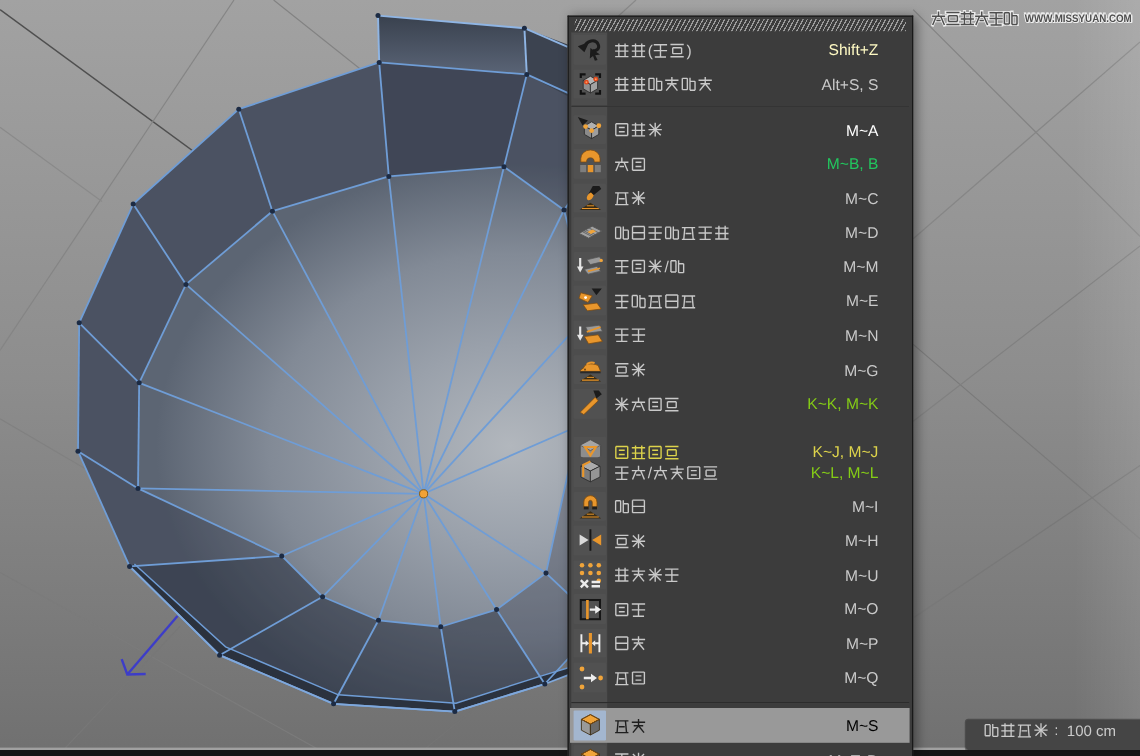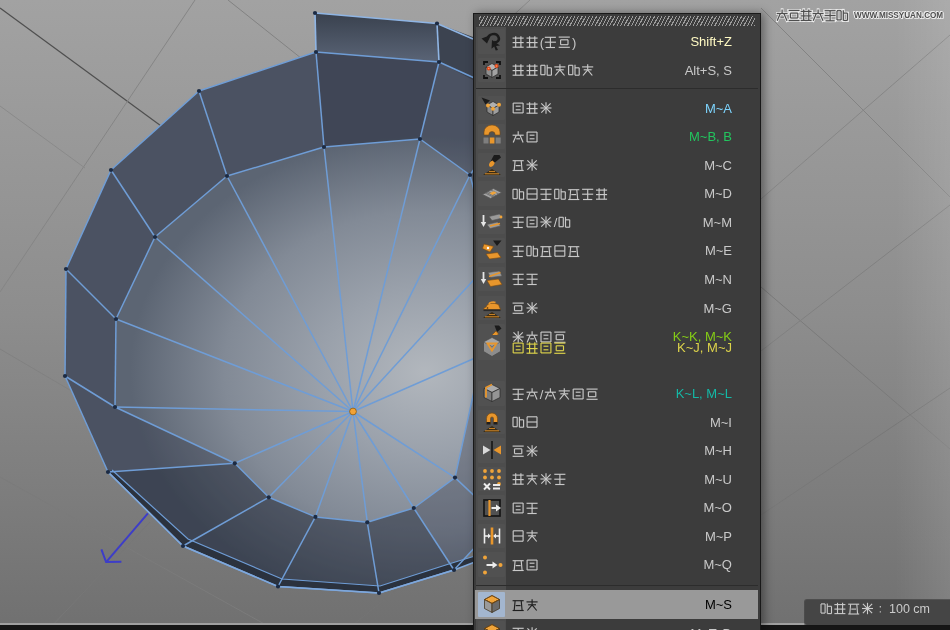--- a/index.html
+++ b/index.html
@@ -382,21 +382,21 @@
             <line x1="14.5" y1="9.6" x2="25.6" y2="9.6"></line>
             <line x1="14.5" y1="14.2" x2="25.6" y2="14.2"></line>
             <line x1="17.6" y1="3.2" x2="17.6" y2="14.2"></line>
             <line x1="22.8" y1="3.2" x2="22.8" y2="14.2"></line>
             <line x1="29.3" y1="4.3" x2="38.6" y2="13.7"></line>
             <line x1="38.6" y1="4.3" x2="29.3" y2="13.7"></line>
             <line x1="34.0" y1="3.2" x2="34.0" y2="14.8"></line>
             <line x1="28.4" y1="9.0" x2="39.5" y2="9.0"></line>
           </g>
         </svg>
-        <span class="key" style="color:#7dd3fc">M~A</span>
+        <span class="key" style="color:#ffffff">M~A</span>
       </div>
       <div class="mrow" style="top:108.2px;">
         <div class="tile" style="background:#515151">
           <svg width="24" height="24" viewBox="0 0 24 24">
             <path d="M4 11 V8 A8 7 0 0 1 20 8 V11 H15.2 A3.2 3.5 0 0 0 8.8 11 Z" fill="#e8962c" stroke="#7a4a10" stroke-width="0.6"></path>
             <rect x="3.5" y="13.5" width="5" height="6" fill="#7e7e7e"></rect>
             <rect x="9.8" y="13.5" width="4.6" height="6" fill="#e8962c"></rect>
             <rect x="15.7" y="13.5" width="5" height="6" fill="#7e7e7e"></rect>
           </svg>
         </div>
@@ -665,21 +665,21 @@
             <line x1="42.3" y1="4.1" x2="53.4" y2="4.1"></line>
             <line x1="44.2" y1="6.8" x2="51.5" y2="6.8"></line>
             <line x1="44.2" y1="6.8" x2="44.2" y2="11.7"></line>
             <line x1="51.5" y1="6.8" x2="51.5" y2="11.7"></line>
             <line x1="44.2" y1="11.7" x2="51.5" y2="11.7"></line>
             <line x1="42.3" y1="14.3" x2="53.4" y2="14.3"></line>
           </g>
         </svg>
         <span class="key" style="color:#84cc16">K~K, M~K</span>
       </div>
-      <div class="mrow" style="top:319px;">
+      <div class="mrow" style="top:348px;">
         <div class="tile" style="background:#515151">
           <svg width="24" height="24" viewBox="0 0 24 24">
             <polygon points="12,2.5 20.5,7 20.5,16.5 12,21.5 3.5,16.5 3.5,7" fill="#8d8d8d" stroke="#4a4a4a" stroke-width="0.8"></polygon>
             <polygon points="12,2.5 20.5,7 12,11.5 3.5,7" fill="#a5a5a5" stroke="#4a4a4a" stroke-width="0.6"></polygon>
             <polygon points="7.5,8.5 16.5,8.5 12,15.5" fill="none" stroke="#e8962c" stroke-width="1.8"></polygon>
           </svg>
         </div>
         <svg class="lab" width="58" height="18" viewBox="0 0 58 18">
           <g stroke="#ddd34b" stroke-width="1.15" stroke-linecap="butt">
             <line x1="1.2" y1="4.1" x2="1.2" y2="13.9"></line>
@@ -747,21 +747,21 @@
             <line x1="63.7" y1="10.8" x2="68.6" y2="10.8"></line>
             <line x1="61.2" y1="13.9" x2="71.1" y2="13.9"></line>
             <line x1="74.5" y1="4.1" x2="85.6" y2="4.1"></line>
             <line x1="76.4" y1="6.8" x2="83.8" y2="6.8"></line>
             <line x1="76.4" y1="6.8" x2="76.4" y2="11.7"></line>
             <line x1="83.8" y1="6.8" x2="83.8" y2="11.7"></line>
             <line x1="76.4" y1="11.7" x2="83.8" y2="11.7"></line>
             <line x1="74.5" y1="14.3" x2="85.6" y2="14.3"></line>
           </g>
         </svg>
-        <span class="key" style="color:#14b8a6">K~L, M~L</span>
+        <span class="key" style="color:#84cc16">K~L, M~L</span>
       </div>
       <div class="mrow" style="top:393.7px;">
         <div class="tile" style="background:#515151">
           <svg width="24" height="24" viewBox="0 0 24 24">
             <path d="M6.5 13.5 V8.5 A5.5 5.5 0 0 1 17.5 8.5 V13.5 H13.5 V8.5 A1.5 1.5 0 0 0 10.5 8.5 V13.5 Z" fill="#e8962c" stroke="#7a4a10" stroke-width="0.7"></path>
             <rect x="6.5" y="12" width="4" height="2.5" fill="#1e1e1e"></rect>
             <rect x="13.5" y="12" width="4" height="2.5" fill="#1e1e1e"></rect>
             <polygon points="3,22 21,22 12,16" fill="#3a2c14"></polygon>
             <line x1="5" y1="20.8" x2="19" y2="20.8" stroke="#e8962c" stroke-width="0.9"></line>
             <line x1="9" y1="18.5" x2="15" y2="18.5" stroke="#e8962c" stroke-width="0.8"></line>

